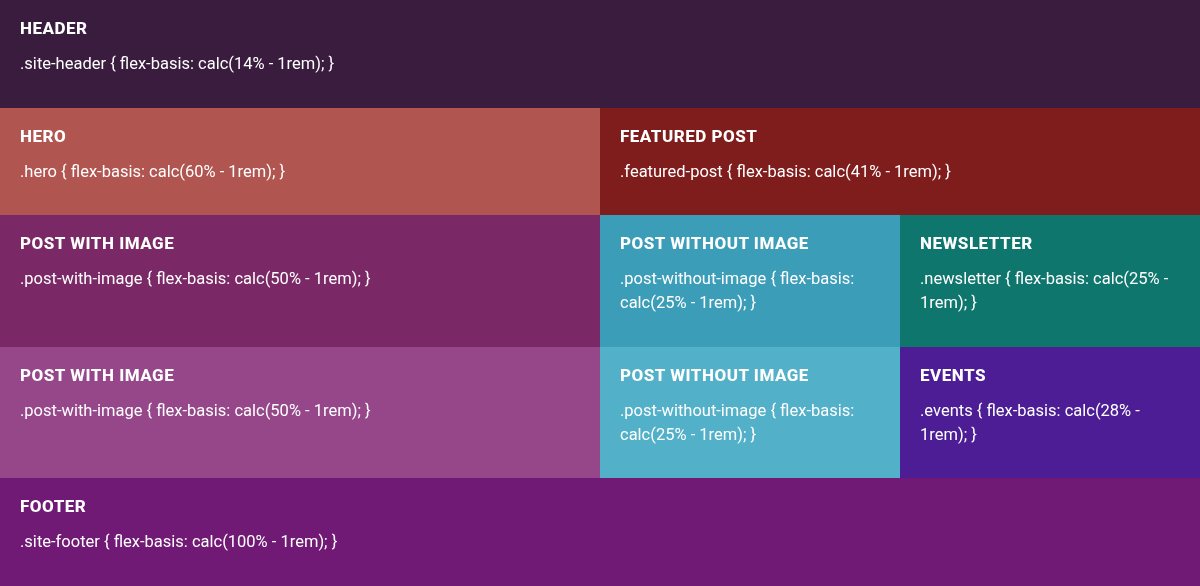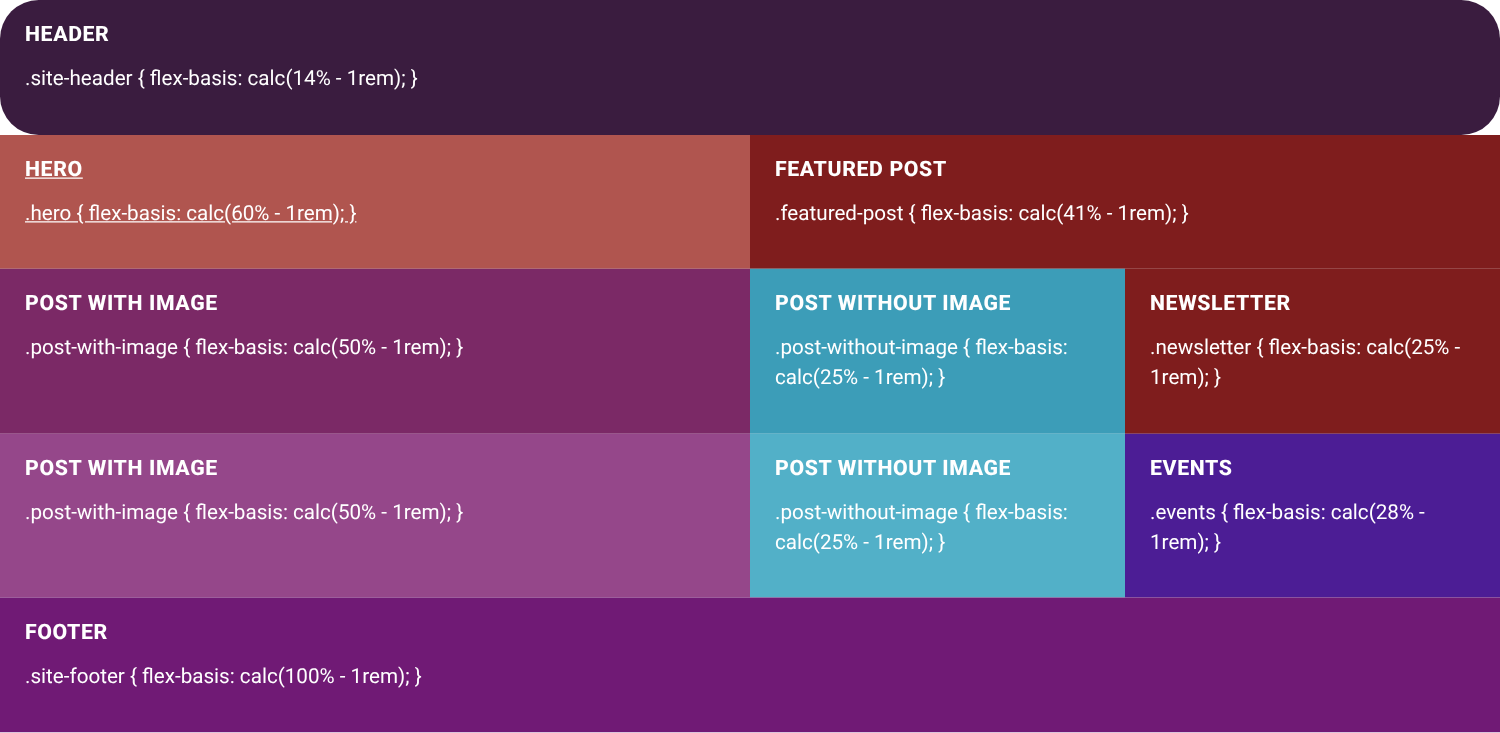--- a/index.html
+++ b/index.html
@@ -26,42 +26,40 @@
       margin-bottom: 14px;
     }
     .block .code {
       font-size: 16.5px;
       font-weight: 400;
       line-height: 1.45;
     }
     .header-block {
       width: 100%;
       background: #3a1c3f;
-      border-radius: 31px;
     }
     .hero-block {
       width: 50%;
       background: #b0554f;
-      text-decoration: underline;
     }
     .featured-block {
       width: 50%;
       background: #7f1d1d;
     }
     .post-with-image-1 {
       width: 50%;
       background: #7b2966;
     }
     .post-without-image-1 {
       width: 25%;
       background: #3c9db8;
     }
     .newsletter-block {
       width: 25%;
-      background: #7f1d1d;
+      background: #0f766e;
     }
     .post-with-image-2 {
       width: 50%;
       background: #95478a;
     }
     .post-without-image-2 {
       width: 25%;
       background: #52b0c8;
     }
     .events-block {

